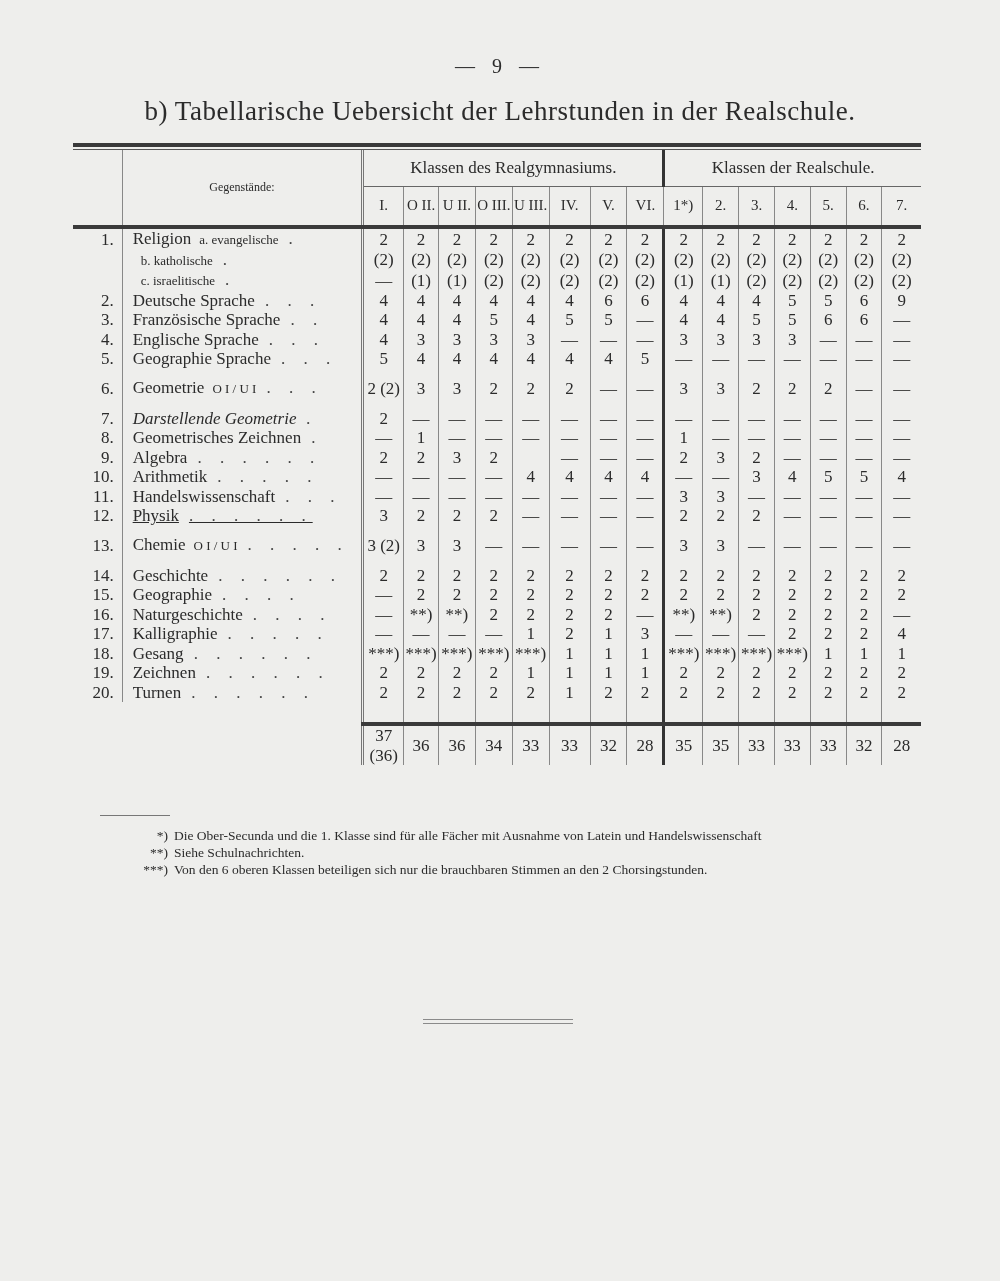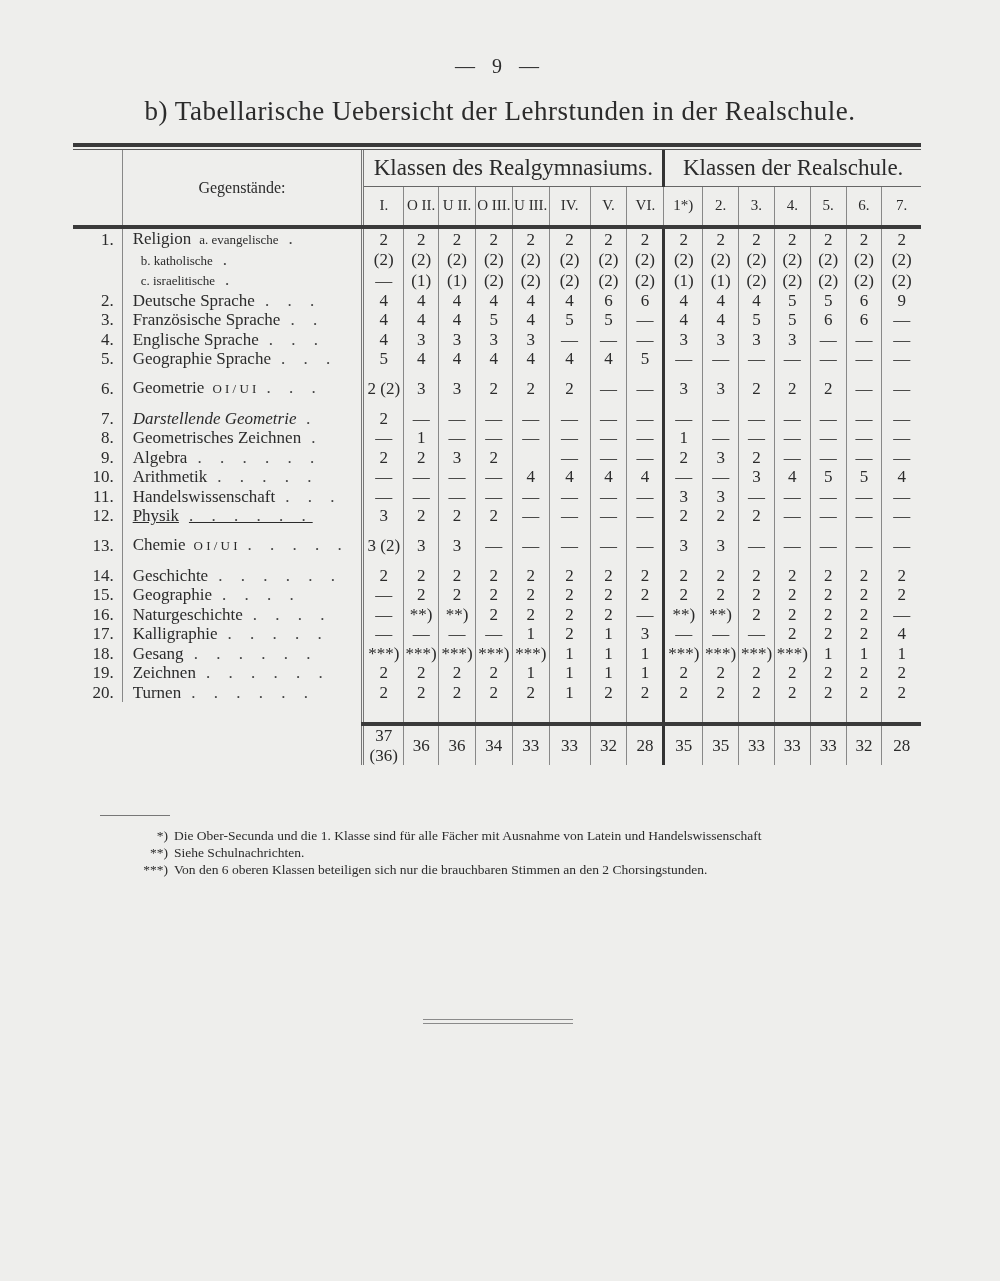--- a/index.html
+++ b/index.html
@@ -27,22 +27,22 @@
   .rule-thick { height: 4px; background: #3a3a3a; }
   .rule-thin { height: 1px; background: #555; margin-top: 2px; }
   table.lehr {
     border-collapse: collapse; width: 848px; table-layout: fixed;
     font-family: "Liberation Serif", serif; font-size: 17px;
   }
   table.lehr td, table.lehr th {
     padding: 0; text-align: center; vertical-align: middle;
     line-height: 19.5px; font-weight: normal;
   }
-  .hdr th { font-size: 16px; }
-  .hdr .group { height: 36px; font-size: 23px; border-bottom: 1px solid #666; }
+  .hdr th { font-size: 12px; }
+  .hdr .group { height: 36px; font-size: 17px; border-bottom: 1px solid #666; }
   .hdr .cls { height: 38px; font-size: 15px; border-left: 1px solid #888; }
   .vline { border-left: 1px solid #888; }
   .dbl { border-left: 3px double #777; }
   .heavy { border-left: 3px solid #333; }
   .num { text-align: right !important; padding-right: 8px !important; }
   .subj { text-align: left !important; padding-left: 10px !important; white-space: nowrap; overflow: hidden; }
   .dots { color: #444; letter-spacing: 7px; }
   .sep-row td { height: 0; border-top: 4px solid #3a3a3a; }
   .sub { font-size: 13px; }
   .sum td { height: 22px; font-size: 17px; }

